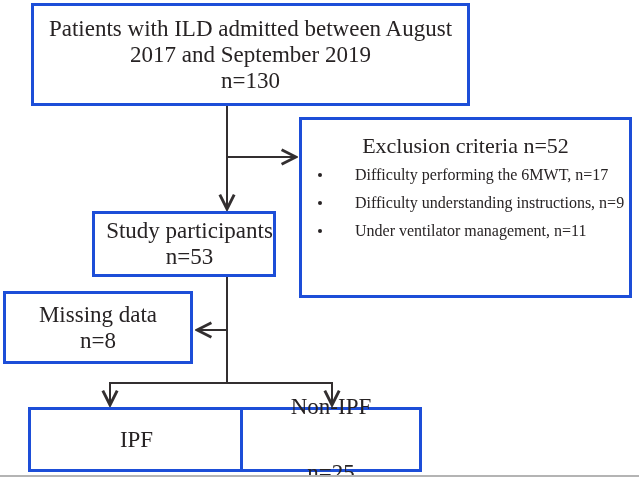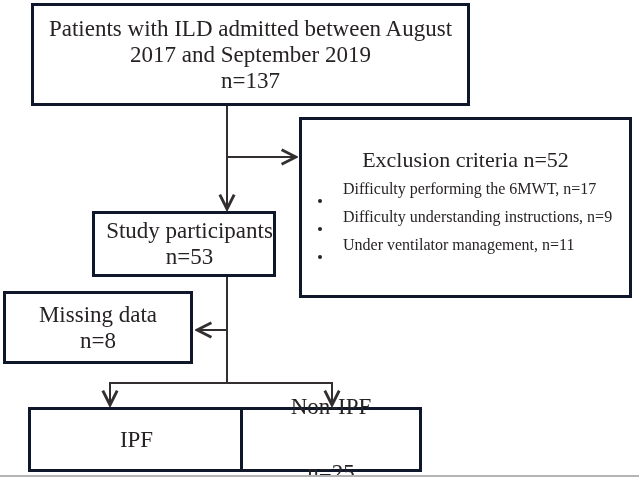--- a/index.html
+++ b/index.html
@@ -14,21 +14,21 @@
   }
   .connectors {
     position: absolute;
     left: 0; top: 0;
     width: 639px; height: 477px;
     pointer-events: none;
   }
   .box {
     position: absolute;
     background: #ffffff;
-    border: 3px solid #0f172a;
+    border: 3px solid #1d4ed8;
     box-sizing: border-box;
     display: flex;
     flex-direction: column;
     align-items: center;
     justify-content: center;
     text-align: center;
   }
   .label-box { font-size: 23px; line-height: 26px; }
   .patients   { left: 31px;  top: 3px;   width: 439px; height: 103px; }
   .study      { left: 92px;  top: 211px; width: 184px; height: 66px; padding-left: 11px; }
@@ -37,33 +37,33 @@
   .nonipf     { left: 240px; top: 407px; width: 182px; height: 65px; gap: 40px; }
   .exclusion  {
     left: 299px; top: 117px; width: 333px; height: 181px;
     justify-content: flex-start;
     align-items: stretch;
     text-align: left;
   }
   .ex-title {
     font-size: 22px;
     line-height: 30px;
-    padding-top: 5px;
+    padding-top: 11px;
     text-align: center;
-    margin-top: 20px;
   }
   .ex-list {
     list-style: none;
     margin: 0;
     padding: 0;
   }
   .ex-item {
     display: flex;
-    align-items: flex-end;
+    align-items: flex-start;
     line-height: 28px;
+    gap: 12px;
   }
   .dot {
     flex: none;
     width: 4px;
     height: 4px;
     border-radius: 50%;
     background: #272324;
     margin: 12px 0 0 16px;
   }
   .ex-text {
@@ -94,21 +94,21 @@
     <path d="M227,277 L227,384" fill="none" stroke="#332f30" stroke-width="2"></path>
     <path d="M227,330 L197,330" fill="none" stroke="#332f30" stroke-width="2" marker-end="url(#arrow)"></path>
     <path d="M110,383 L332,383" fill="none" stroke="#332f30" stroke-width="2"></path>
     <path d="M110,382 L110,405" fill="none" stroke="#332f30" stroke-width="2" marker-end="url(#arrow)"></path>
     <path d="M332,382 L332,405" fill="none" stroke="#332f30" stroke-width="2" marker-end="url(#arrow)"></path>
   </svg>
 
   <div class="box patients label-box">
     <div>Patients with ILD admitted between August</div>
     <div>2017 and September 2019</div>
-    <div>n=137</div>
+    <div>n=130</div>
   </div>
 
   <div class="box exclusion">
     <div class="ex-title">Exclusion criteria n=52</div>
     <ul class="ex-list">
       <li class="ex-item">
         <span class="dot"></span>
         <span class="ex-text">Difficulty performing the 6MWT, n=17</span>
       </li>
       <li class="ex-item">

